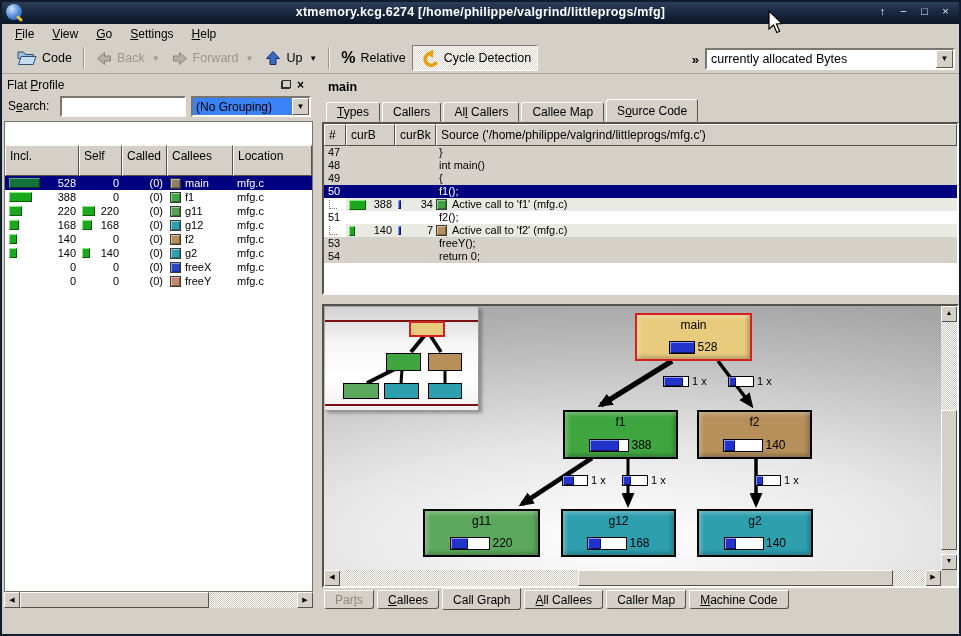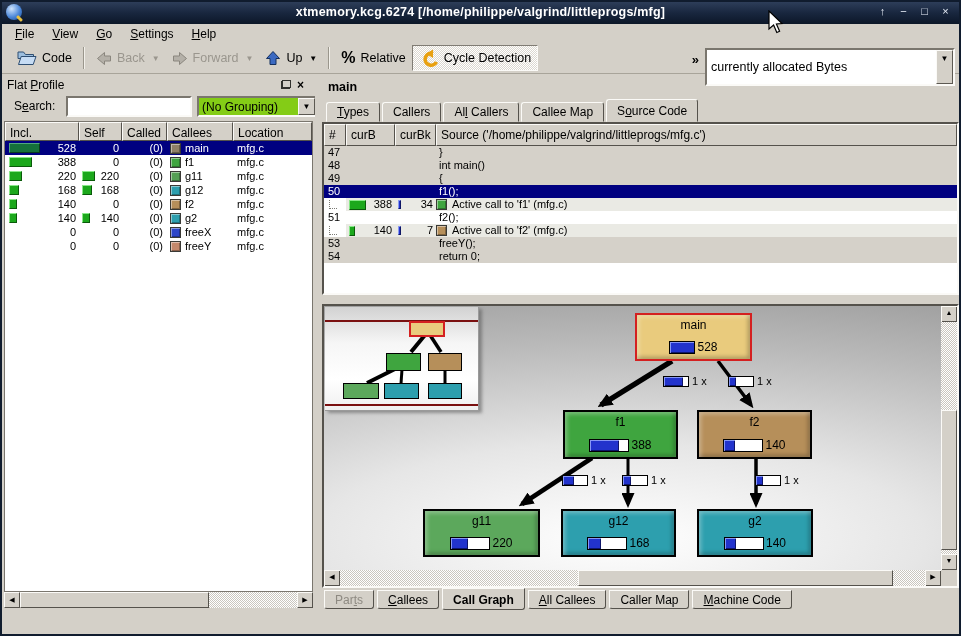--- a/index.html
+++ b/index.html
@@ -26,43 +26,43 @@
     border-bottom:1px solid #a8a49a;padding-left:8px;}
   .t-btn{display:flex;align-items:center;gap:5px;padding:2px 6px;height:26px;white-space:nowrap;}
   .t-btn .lbl{font-size:12.5px;}
   .t-sep{width:2px;height:22px;margin:0 5px;border-left:1px solid #9a968c;border-right:1px solid #f2f0ea;}
   .disabled-txt{color:#9a968e;}
   .caret{font-size:8px;margin-left:2px;}
   .toggle-on{border:1px solid;border-color:#807c74 #fbfaf7 #fbfaf7 #807c74;
     background-image:conic-gradient(#ffffff 25%,#dcd8d0 0 50%,#ffffff 0 75%,#dcd8d0 0);background-size:2px 2px;}
   .pct{font-size:16px;font-weight:bold;}
   .overflow-chev{position:absolute;right:260px;top:9px;font-size:13px;font-weight:bold;}
-  .evt-combo{position:absolute;right:4px;top:5px;width:250px;height:38px;background:#fff;
+  .evt-combo{position:absolute;right:4px;top:5px;width:250px;height:22px;background:#fff;
     border:2px solid;border-color:#7a766e #fbfaf7 #fbfaf7 #7a766e;display:flex;align-items:center;}
   .evt-combo .txt{flex:1;padding-left:4px;font-size:12.5px;}
   .combo-btn{width:17px;height:100%;background:#d4d0c8;border:1px solid;
     border-color:#fbfaf7 #5c5952 #5c5952 #fbfaf7;font-size:8px;text-align:center;line-height:16px;}
   
   .dock-header{position:absolute;left:2px;top:74px;width:309px;height:17px;display:flex;align-items:center;}
   .dock-header .cap{flex:1;padding-left:3px;}
   .float-icon{position:relative;width:10px;height:9px;margin-right:6px;}
   .float-icon:before{content:"";position:absolute;left:0;bottom:0;width:7px;height:6px;border:1px solid #30302c;}
   .float-icon:after{content:"";position:absolute;right:0;top:0;width:7px;height:6px;border:1px solid #30302c;background:#d4d0c8;}
   .x-icon{width:12px;font-weight:bold;font-size:12px;line-height:12px;margin-right:4px;}
-  .search-row{position:absolute;left:8px;top:93px;width:309px;height:24px;}
+  .search-row{position:absolute;left:2px;top:93px;width:309px;height:24px;}
   .search-lbl{position:absolute;left:4px;top:4px;}
   .search-input{position:absolute;left:56px;top:1px;width:126px;height:21px;background:#fff;
     border:2px solid;border-color:#7a766e #fbfaf7 #fbfaf7 #7a766e;font:12px "Liberation Sans",sans-serif;padding:0 3px;}
-  .group-combo{position:absolute;left:187px;top:1px;width:120px;height:21px;background:#84cc16;
+  .group-combo{position:absolute;left:187px;top:1px;width:120px;height:21px;background:#3b82f6;
     border:2px solid;border-color:#7a766e #fbfaf7 #fbfaf7 #7a766e;display:flex;align-items:center;}
   .group-combo .txt{flex:1;padding-left:3px;font-size:12px;white-space:nowrap;}
   
   .flat-table{position:absolute;left:2px;top:119px;width:309px;height:471px;background:#fff;
     border:1px solid #7a766e;overflow:hidden;}
-  .fhead{display:flex;height:19px;background:#d4d0c8;}
+  .fhead{display:flex;height:31px;background:#d4d0c8;margin-top:23px;}
   .hcell{border:1px solid;border-color:#fbfaf7 #55524c #55524c #fbfaf7;padding:3px 0 0 4px;
     font-size:12px;overflow:hidden;white-space:nowrap;}
   .frow{display:flex;height:14px;align-items:center;font-size:11px;}
   .frow.sel{background:#000080;color:#fff;}
   .c-incl{width:74px;display:flex;align-items:center;padding:0 3px 0 4px;}
   .c-self{width:43px;display:flex;align-items:center;padding:0 3px;}
   .c-called{width:45px;text-align:right;padding-right:4px;}
   .c-func{width:66px;display:flex;align-items:center;padding-left:3px;gap:4px;}
   .c-loc{flex:1;padding-left:4px;}
   .num{flex:1;text-align:right;}
@@ -127,21 +127,21 @@
     box-shadow:3px 2px 3px rgba(90,90,90,.55);}
   .mm-line{position:absolute;left:0;right:0;height:2px;background:#7a1010;}
   .mm-node{position:absolute;border:1px solid #000;}
   .gvscroll{position:absolute;right:0;top:0;bottom:16px;width:16px;background:#d4d0c8;}
   .ghscroll{position:absolute;left:0;right:16px;bottom:0;height:16px;background:#d4d0c8;}
   .gcorner{position:absolute;right:0;bottom:0;width:16px;height:16px;background:#d4d0c8;}
   
   .bottom-tabs{position:absolute;left:322px;top:586px;height:22px;display:flex;align-items:flex-start;gap:3px;}
   .btab{height:19px;margin-top:2px;padding:2px 10px 0;background:#d4d0c8;border:1px solid;
     border-color:#fbfaf7 #55524c #55524c #fbfaf7;border-radius:0 0 3px 3px;font-size:12px;white-space:nowrap;}
-  .btab.active{height:22px;margin-top:0;padding-top:4px;font-weight:bold;}
+  .btab.active{height:22px;margin-top:0;padding-top:4px;}
   .btab.disabled{color:#8e8a82;}
   
   .statusbar{position:absolute;left:0;right:0;top:609px;height:23px;border-top:1px solid #a09c92;
     display:flex;align-items:center;padding-left:5px;font-size:12px;background:#d4d0c8;}
   .cursor-svg{position:absolute;left:764px;top:8px;z-index:99;}
   u{text-decoration:underline;}
 </style>
 </head>
 <body>
 

